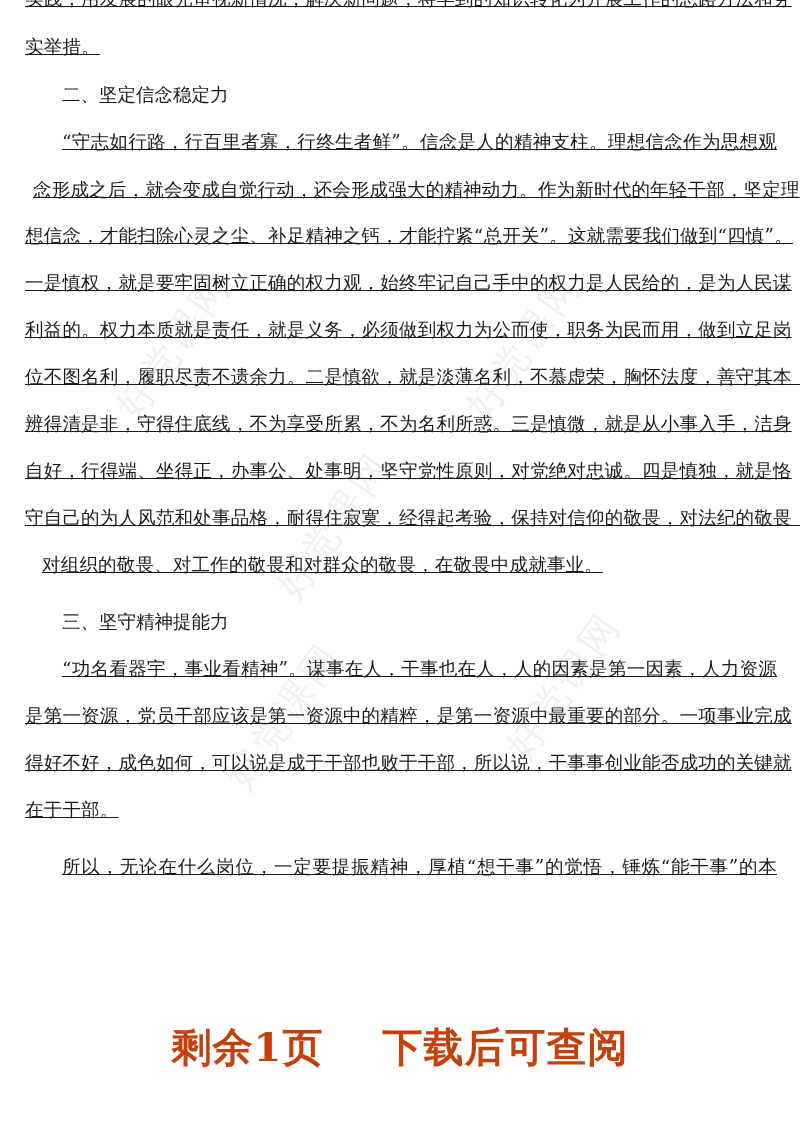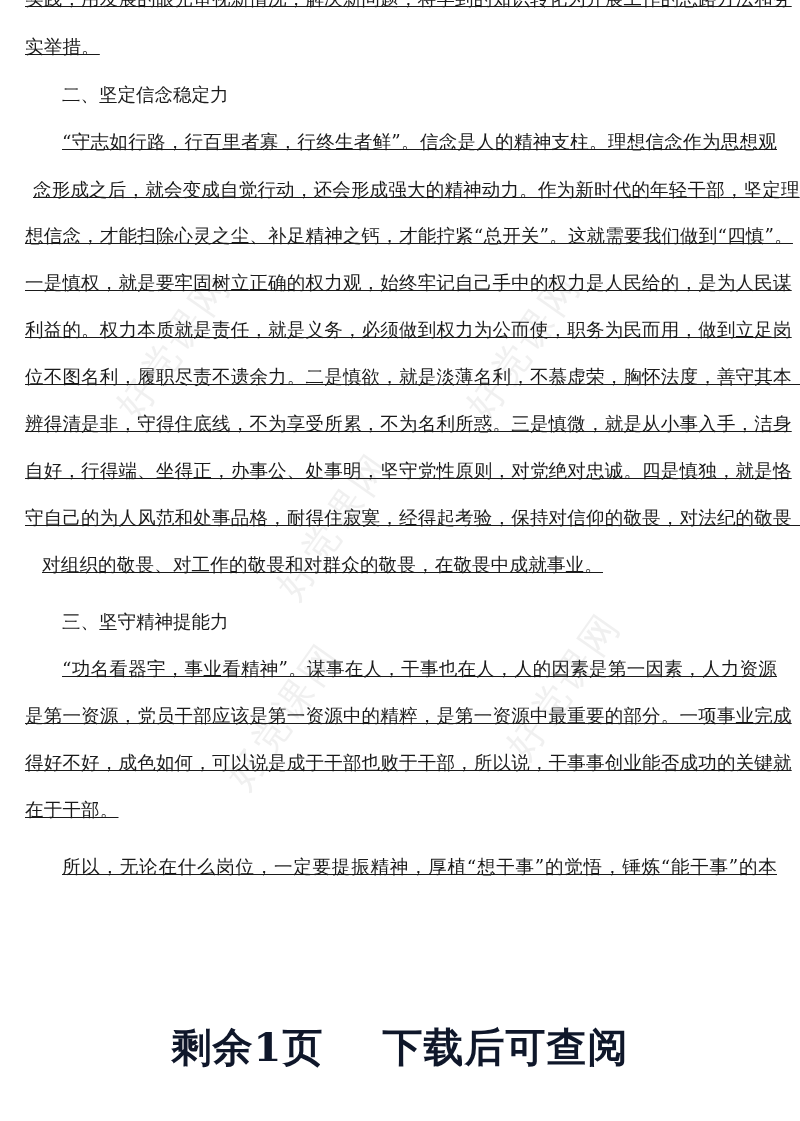--- a/index.html
+++ b/index.html
@@ -9,21 +9,21 @@
   .line { position: absolute; left: 25px; width: 752px; font-size: 18.5px; line-height: 22px;
           white-space: nowrap; text-align: justify; text-align-last: justify; letter-spacing: 0.2px; text-decoration: underline; }
   .line.last { text-align-last: left; }
   .line.indent { left: 62px; width: 715px; }
   .heading { position: absolute; left: 62px; font-size: 18.5px; line-height: 22px; }
   .clip-top { top: -12px; }
   .watermark { position: absolute; font-size: 38px; color: rgba(200,200,200,0.28);
                transform: rotate(-55deg); white-space: nowrap; pointer-events: none;
                font-family: "DejaVu Sans", sans-serif; letter-spacing: 4px; }
   .footer-note { position: absolute; left: 0; width: 800px; top: 1020px; text-align: center;
-                 font-size: 40px; font-weight: bold; color: #0f172a;
+                 font-size: 40px; font-weight: bold; color: #c2410c;
                  font-family: "DejaVu Serif", serif; letter-spacing: 1px; }
   .footer-note span { margin: 0 22px; }
 </style>
 </head>
 <body>
 
 <div class="page">
 
   <div class="watermark" style="left:90px; top:320px;">好党课网</div>
   <div class="watermark" style="left:440px; top:320px;">好党课网</div>

